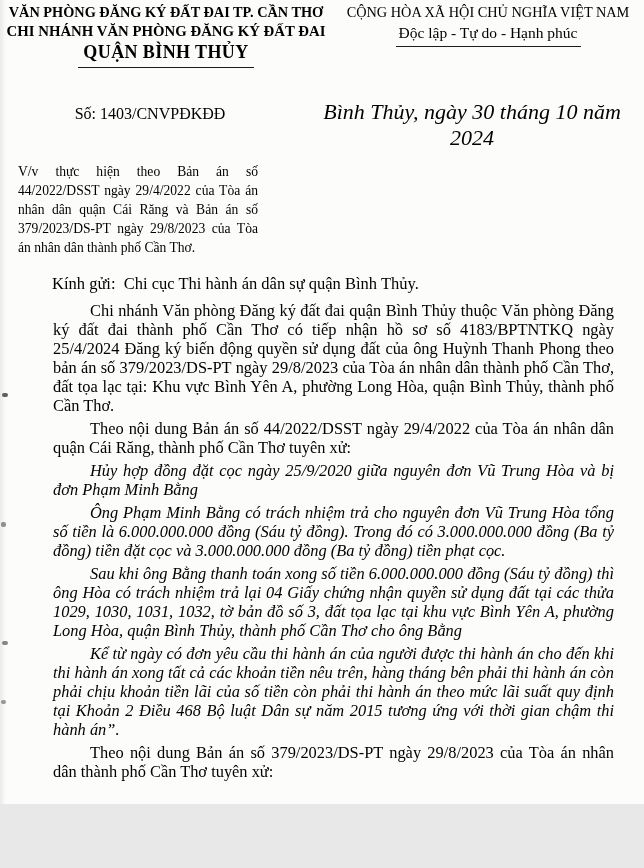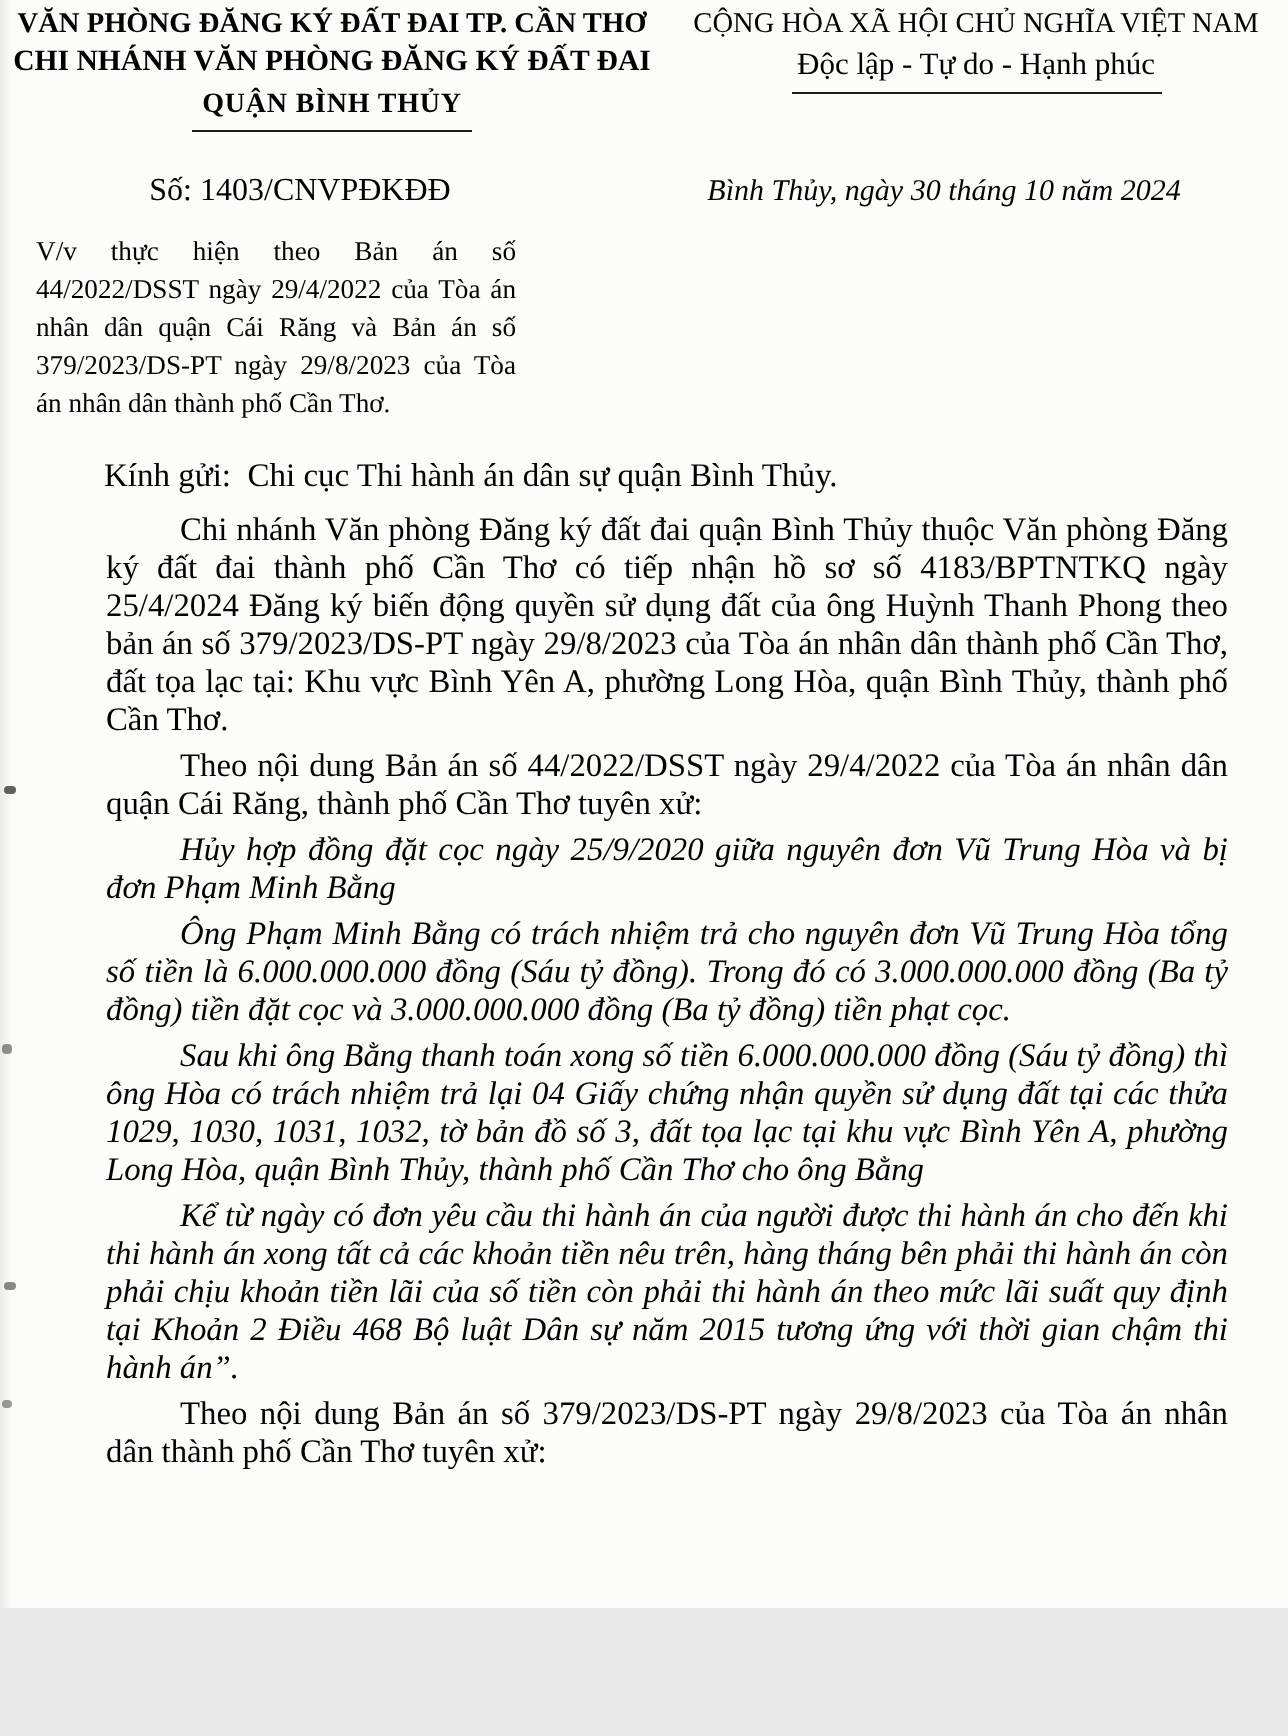--- a/index.html
+++ b/index.html
@@ -13,33 +13,33 @@
     font-family: "Liberation Serif", "DejaVu Serif", serif;
     overflow: hidden;
     box-sizing: border-box;
   }
   
   .hdr { display: flex; padding-top: 3px; }
   .hdr-left { width: 332px; text-align: center; font-weight: bold; line-height: 1.32; }
   .hdr-left .l1 { font-size: 14.3px; white-space: nowrap; }
   .hdr-left .l2 { font-size: 14.8px; white-space: nowrap; }
   .hdr-left .l3 {
-    font-size: 14px; display: inline-block;
+    font-size: 18px; display: inline-block;
     border-bottom: 1.6px solid #1c1c1c; padding: 0 5px 2px; letter-spacing: .4px;
   }
   .hdr-right { flex: 1; text-align: center; font-weight: normal; line-height: 1.35; }
   .hdr-right .l1 { font-size: 14.3px; white-space: nowrap; }
   .hdr-right .l2 {
     font-size: 15.5px; display: inline-block;
     border-bottom: 1.6px solid #1c1c1c; padding: 0 3px 2px;
   }
   
-  .meta { display: flex; margin-top: 21px; align-items: baseline; }
+  .meta { display: flex; margin-top: 31px; align-items: baseline; }
   .doc-num { width: 300px; text-align: center; font-size: 16px; }
-  .place-date { flex: 1; text-align: center; font-style: italic; font-size: 15px; }
+  .place-date { flex: 1; text-align: center; font-style: italic; font-size: 22px; }
   
   .subject {
     width: 240px; margin: 11px 0 0 18px;
     font-size: 13.6px; line-height: 19px; text-align: justify;
   }
   
   .recipient {
     margin-top: 17px; padding-left: 52px; text-align: left;
     font-size: 16.5px; white-space: pre-wrap;
   }

